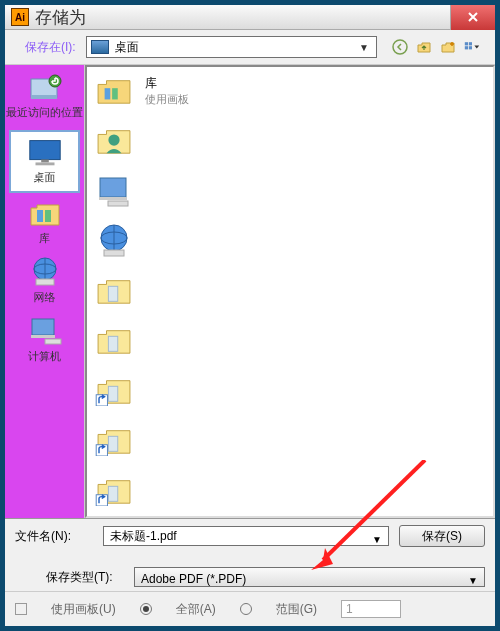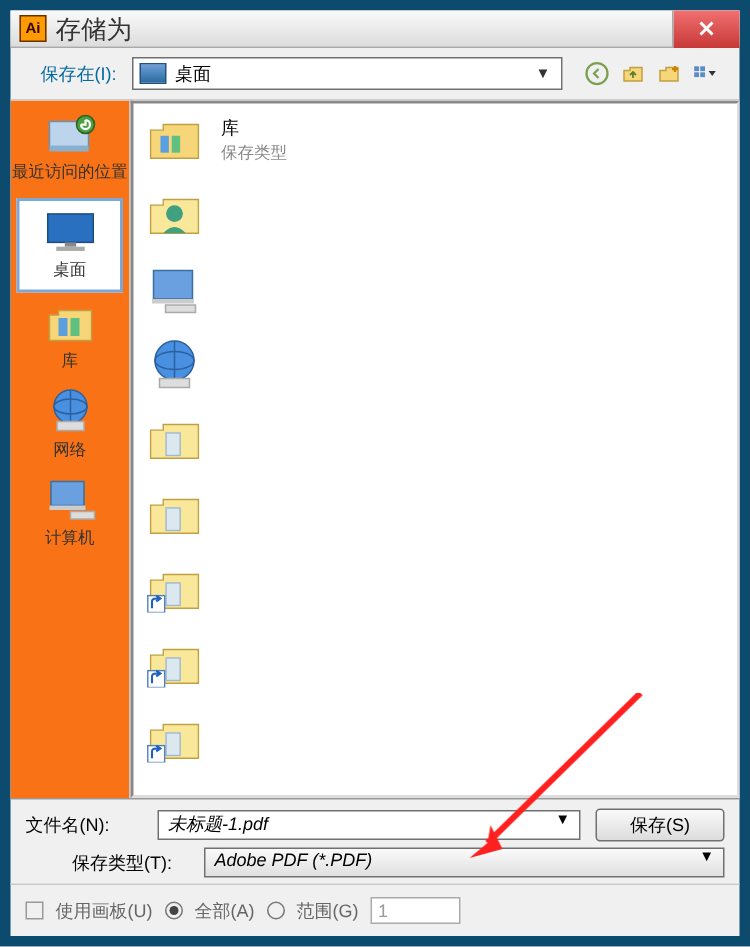--- a/index.html
+++ b/index.html
@@ -1,50 +1,50 @@
 <!DOCTYPE html>
 <html><head>
 <meta charset="utf-8">
 <style>
   * { box-sizing: border-box; margin: 0; padding: 0; font-family: "Microsoft YaHei", "SimSun", Arial, sans-serif; }
   body { width: 500px; height: 631px; background: #888; }
-  .dialog { width: 500px; height: 631px; border: 7px solid #0c4a6e; background: #f0f0f0; display: flex; flex-direction: column; position: relative; }
+  .dialog { width: 500px; height: 631px; border: 5px solid #0c4a6e; background: #f0f0f0; display: flex; flex-direction: column; position: relative; }
   .titlebar { height: 25px; background: linear-gradient(to bottom, #fafafa, #dcdcdc); display: flex; align-items: center; border-bottom: 1px solid #aaa; }
   .ai-icon { width: 18px; height: 18px; background: #ff9a00; margin: 0 6px; display: flex; align-items: center; justify-content: center; font-size: 10px; color: #330000; font-weight: bold; border: 1px solid #663300; }
   .title-text { font-size: 17px; color: #333; flex: 1; }
   .close-btn { width: 45px; height: 25px; background: linear-gradient(to bottom, #f07070, #c83838); color:#fff; display:flex; align-items:center; justify-content:center; border-left:1px solid #aaa; font-size:14px; cursor:pointer; }
   .toolbar { height: 34px; display:flex; align-items:center; padding: 0 12px 0 20px; gap:6px; }
-  .lbl-look { font-size:12px; color:#0369a1; margin-right:4px; }
+  .lbl-look { font-size:12px; color:#8b5cf6; margin-right:4px; }
   .dropdown { flex:1; display:flex; align-items:center; height:22px; border:1px solid #707070; background:#fff; padding:0 4px; }
   .dd-icon { width:18px; height:14px; background: linear-gradient(to bottom,#6aa0d8,#2c6aa0); border:1px solid #225080; margin-right:6px; }
   .dd-text { flex:1; font-size:12px; }
   .dd-arrow { width:16px; text-align:center; font-size:10px; color:#333; }
   .tool-icons { display:flex; gap:2px; margin-left:6px; }
   .tico { width:22px; height:20px; display:flex; align-items:center; justify-content:center; cursor:pointer; }
   .tico svg { width:16px; height:16px; }
   .body { flex:1; display:flex; overflow:hidden; border-top:1px solid #ccc; }
-  .sidebar { width:80px; background:#f97316; border-right:1px solid #ccc; padding-top:4px; }
+  .sidebar { width:80px; background:#d946ef; border-right:1px solid #ccc; padding-top:4px; }
   .place { text-align:center; padding:4px 0 8px; cursor:pointer; }
   .place.sel { background:#fff; border:2px solid #7ca8d8; margin:2px 4px; padding:6px 0; }
   .place-ic { width:38px; height:28px; margin:0 auto 4px; display:flex; align-items:center; justify-content:center; }
   .place-lbl { font-size:11px; color:#333; }
   .main { flex:1; background:#fff; padding:6px; overflow-y:auto; position:relative; border:2px inset #ddd; }
   .item { display:flex; align-items:center; gap:10px; margin-bottom:14px; }
   .item-ic { width:42px; height:36px; display:flex; align-items:center; justify-content:center; }
   .item-text { display:flex; flex-direction:column; }
   .item-name { font-size:12px; }
   .item-sub { font-size:11px; color:#888; }
   .folder { width:40px; height:30px; }
-  .bottom { padding: 6px 10px 4px; display:flex; flex-direction:column; gap:4px; border-top:1px solid #999; }
+  .bottom { padding: 6px 10px 4px; display:flex; flex-direction:column; gap:20px; border-top:1px solid #999; }
   .row { display:flex; align-items:center; gap:10px; }
   .row-lbl { width:78px; font-size:12px; }
-  .combo { flex:1; height:20px; border:1px solid #707070; background:#fff; display:flex; align-items:flex-start; padding:0 6px; font-size:12px;font-style:italic; }
+  .combo { flex:1; height:20px; border:1px solid #707070; background:#fff; display:flex; align-items:flex-end; padding:0 6px; font-size:12px; }
   .combo .arrow { margin-left:auto; font-size:10px; }
   .btn { width:86px; height:22px; border:1px solid #707070; background:linear-gradient(to bottom,#fafafa,#dcdcdc); font-size:12px; cursor:pointer; border-radius:3px; }
-  .options-row { display:flex; align-items:center; gap:8px; padding:8px 10px; border-top:1px solid #ccc; font-size:12px; color:#666; }
+  .options-row { display:flex; align-items:center; gap:24px; padding:8px 10px; border-top:1px solid #ccc; font-size:12px; color:#666; }
   .chk { width:12px; height:12px; border:1px solid #999; display:inline-block; }
   .rad { width:12px; height:12px; border:1px solid #777; border-radius:50%; display:inline-flex; align-items:center; justify-content:center; }
   .rad.sel::after { content:""; width:6px; height:6px; background:#444; border-radius:50%; display:block; }
   .num-input { width:60px; height:18px; border:1px solid #aaa; background:#fff; padding:0 4px; font-size:12px; color:#999; }
   .arrow-ann { position:absolute; pointer-events:none; }
   .svgblock { display:block; }
 </style>
 </head>
 <body>
 
@@ -161,21 +161,21 @@
       <div class="item">
         <div class="item-ic">
           <svg class="folder" viewBox="0 0 40 32">
               <path d="M3 9 L12 9 L12 5 L37 5 L37 29 L3 29 Z" fill="#f7d67a" stroke="#c0a040"></path>
               <rect x="10" y="13" width="6" height="12" fill="#5aa0e0"></rect>
               <rect x="18" y="13" width="6" height="12" fill="#60c080"></rect>
             </svg>
         </div>
         <div class="item-text">
           <span class="item-name">库</span>
-          <span class="item-sub">保存类型</span>
+          <span class="item-sub">使用画板</span>
         </div>
       </div>
 
       <div class="item">
         <div class="item-ic">
           <svg class="folder" viewBox="0 0 40 32">
               <path d="M3 9 L12 9 L12 5 L37 5 L37 29 L3 29 Z" fill="#fae89a" stroke="#c0a040"></path>
               <circle cx="20" cy="15" r="6" fill="#40a080"></circle>
               <path d="M12 29 Q20 20 28 29 Z" fill="#40a080"></path>
             </svg>

